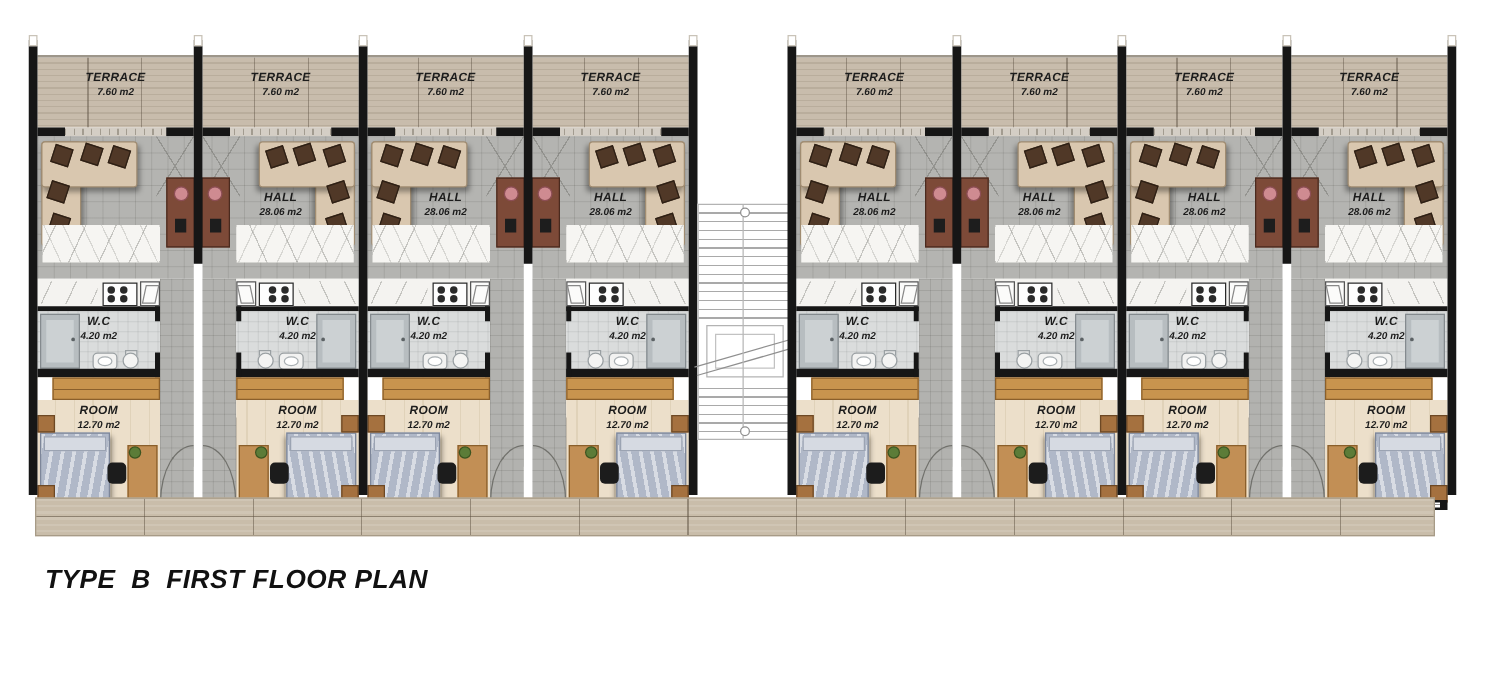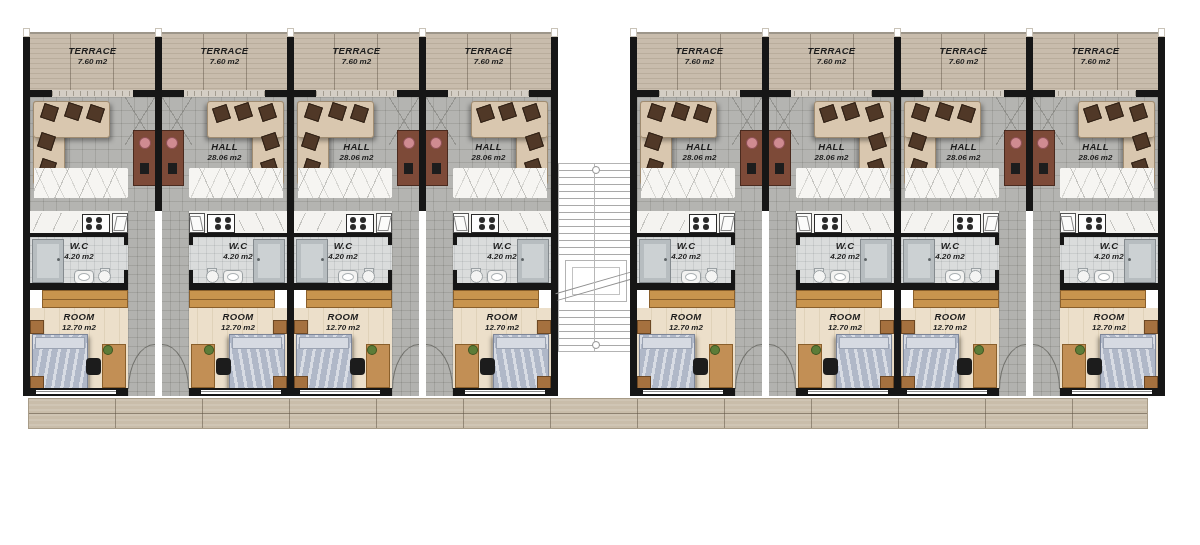--- a/index.html
+++ b/index.html
@@ -7,21 +7,21 @@
           font-family:"Liberation Sans",sans-serif;}
 
   
   .block{position:absolute;top:30px;height:366px;}
   .wall-v{position:absolute;top:2px;width:7px;background:#161616;}
   .wall-v.full{height:364px;}
   .wall-v.pair{height:179px;}
   .post{position:absolute;top:-2px;width:7px;height:9px;background:#ffffff;border:1px solid #c9c3b8;box-sizing:border-box;}
 
   
-  .unit{position:absolute;top:2px;width:125px;height:295px;}
+  .unit{position:absolute;top:14px;width:125px;height:295px;}
   .unit-inner{position:absolute;inset:0;}
   .unit.mirrored .unit-inner{transform:scaleX(-1);}
   .unit.mirrored .lbl{transform:scaleX(-1);}
 
   .lbl{position:absolute;text-align:center;color:#1c1c1c;font-style:italic;font-weight:bold;line-height:1.15;}
   .lbl .nm{font-size:9.5px;letter-spacing:.3px;display:block;}
   .lbl .ar{font-size:8px;display:block;}
 
   .terrace{position:absolute;left:0;top:0;width:125px;height:58px;border-top:2px solid #9d968a;box-sizing:border-box;
     background:
@@ -848,13 +848,14 @@
       <div class="wall-v pair" style="left: 132px;"></div>
       <div class="post" style="left: 132px;"></div>
       <div class="wall-v full" style="left: 264px;"></div>
       <div class="post" style="left: 264px;"></div>
       <div class="wall-v pair" style="left: 396px;"></div>
       <div class="post" style="left: 396px;"></div>
       <div class="wall-v full" style="left: 528px;"></div>
       <div class="post" style="left: 528px;"></div>
     </div>
   <div class="walkway"></div>
+  <div class="title">TYPE  B  FIRST FLOOR PLAN</div>
 </div>
 
 </body></html>

